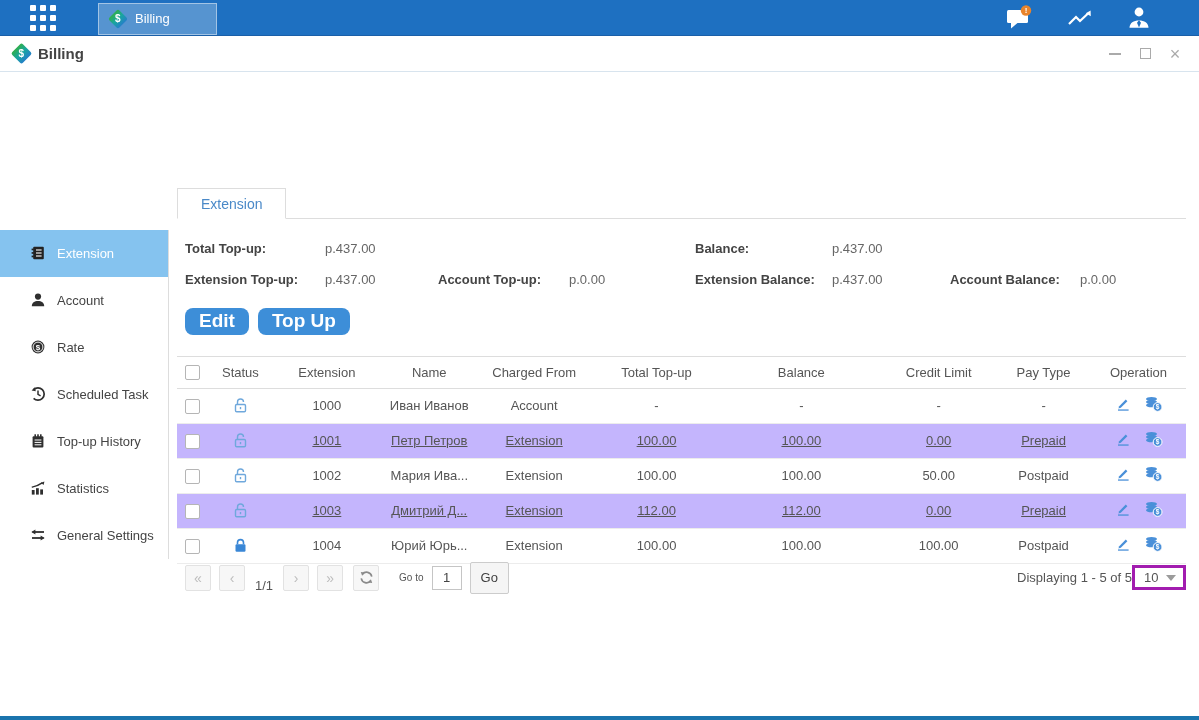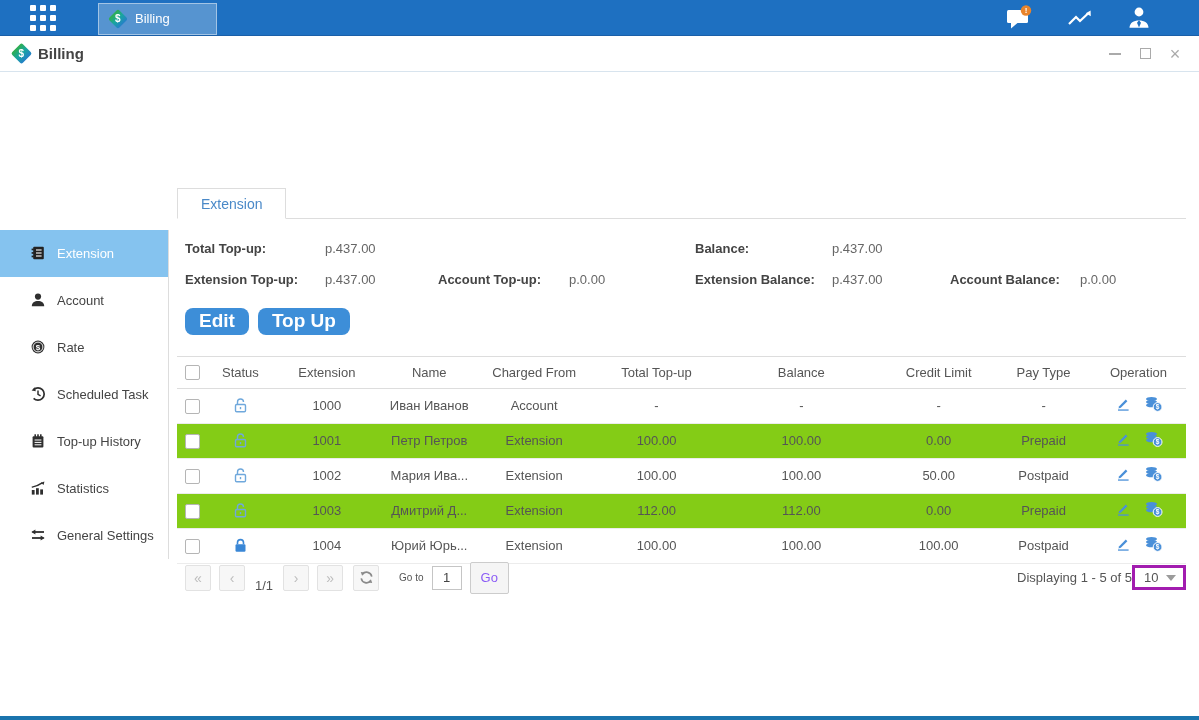--- a/index.html
+++ b/index.html
@@ -71,40 +71,40 @@
   .btn-blue { background:#3d8ed8; color:#fff; border:none; font-size:19px; font-weight:bold;
     padding:0 14px; height:27px; border-radius:8px; cursor:pointer;
     font-family:"Liberation Sans","DejaVu Sans",sans-serif; }
 
   
   table.grid { width:100%; border-collapse:collapse; margin-top:21px; flex:0 0 auto; }
   table.grid th { border-top:1px solid #ddd; border-bottom:1px solid #ddd;
     height:32px; font-size:13px; font-weight:normal; color:#555; text-align:center; }
   table.grid td { height:35px; font-size:13px; color:#555; text-align:center;
     border-bottom:1px solid #ececec; }
-  table.grid tr.alt td { background:#84cc16; }
+  table.grid tr.alt td { background:#c4b5fd;text-decoration:underline; }
   .checkbox { width:15px; height:15px; border:1px solid #b5b5b5; border-radius:2px;
     background:#fff; display:inline-block; vertical-align:middle; cursor:pointer; }
   .lockwrap { display:inline-flex; vertical-align:middle; }
   .opwrap { display:inline-flex; align-items:center; gap:13px; }
   .opwrap span { display:inline-flex; cursor:pointer; }
 
   
   .pager { margin-top:auto; flex:0 0 auto; display:flex; align-items:center;
     padding:0 0 10px 8px; height:38px; }
   .pbtn { width:26px; height:26px; background:#f7f7f7; border:1px solid #e2e2e2;
     border-radius:2px; color:#bdbdbd; font-size:14px; display:flex; align-items:center;
     justify-content:center; cursor:pointer; margin-right:8px; }
   .page-indicator { font-size:13px; color:#555; margin:16px 10px 0 2px; }
   .pbtn.refresh { margin-left:2px; }
   .goto-label { font-size:10px; color:#555; margin:0 8px 0 12px; }
   .goto-input { width:30px; height:24px; border:1px solid #c5c5c5; font-size:13px;
     color:#444; text-align:center; font-family:"Liberation Sans","DejaVu Sans",sans-serif; }
   .go-btn { margin-left:8px; height:32px; padding:0 10px; background:#f5f5f5;
-    border:1px solid #ccc; border-radius:2px; font-size:13px; color:#8b5cf6; cursor:pointer;
+    border:1px solid #ccc; border-radius:2px; font-size:13px; color:#404040; cursor:pointer;
     font-family:"Liberation Sans","DejaVu Sans",sans-serif; }
   .pager-right { margin-left:auto; display:flex; align-items:center; }
   .displaying { font-size:13px; color:#555; margin-right:0; }
   .pagesize { width:54px; height:25px; border:3px solid #a21caf; background:#fff;
     display:flex; align-items:center; cursor:pointer; }
   .pagesize .ps-val { font-size:13px; color:#555; padding-left:9px; }
   .pagesize .tri { margin-left:auto; margin-right:7px; width:0; height:0;
     border-left:5px solid transparent; border-right:5px solid transparent;
     border-top:6px solid #9b9b9b; }
 

